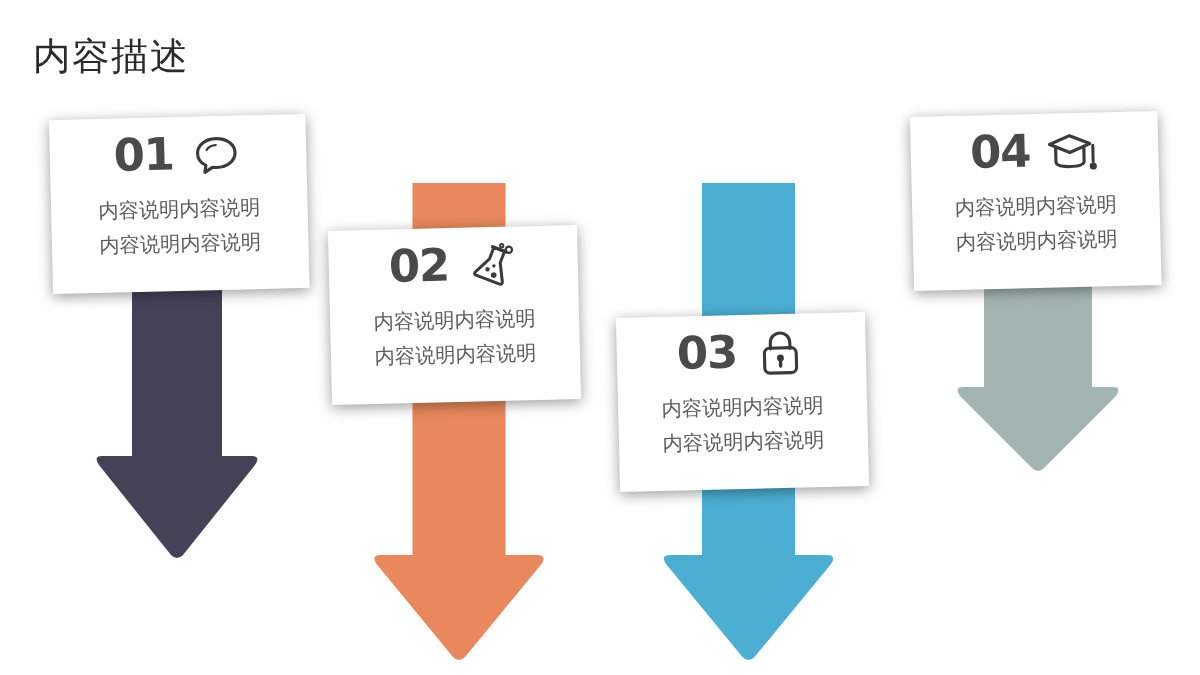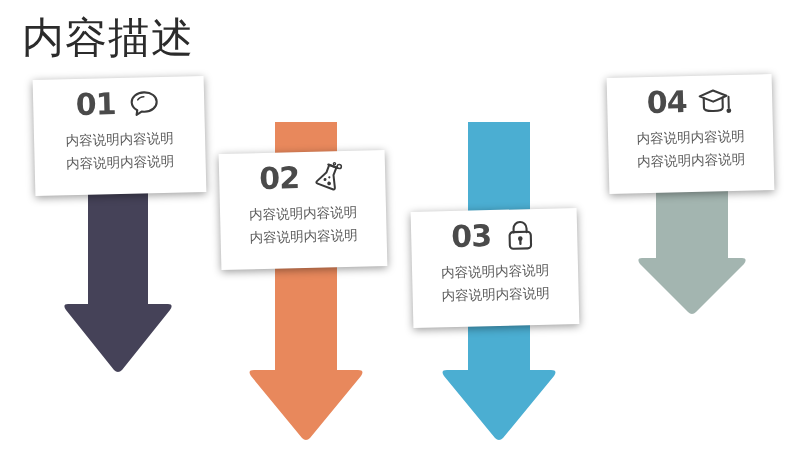--- a/index.html
+++ b/index.html
@@ -20,21 +20,21 @@
     width: 800px;
     height: 450px;
     background: #ffffff;
   }
 
   
   .slide-title {
     position: absolute;
     left: 22px;
     top: 18px;
-    font-size: 42px;
+    font-size: 25px;
     line-height: 40px;
     color: #2b2b2b;
     letter-spacing: 1px;
     font-weight: 400;
     white-space: nowrap;
   }
 
   
   .arrow {
     position: absolute;

